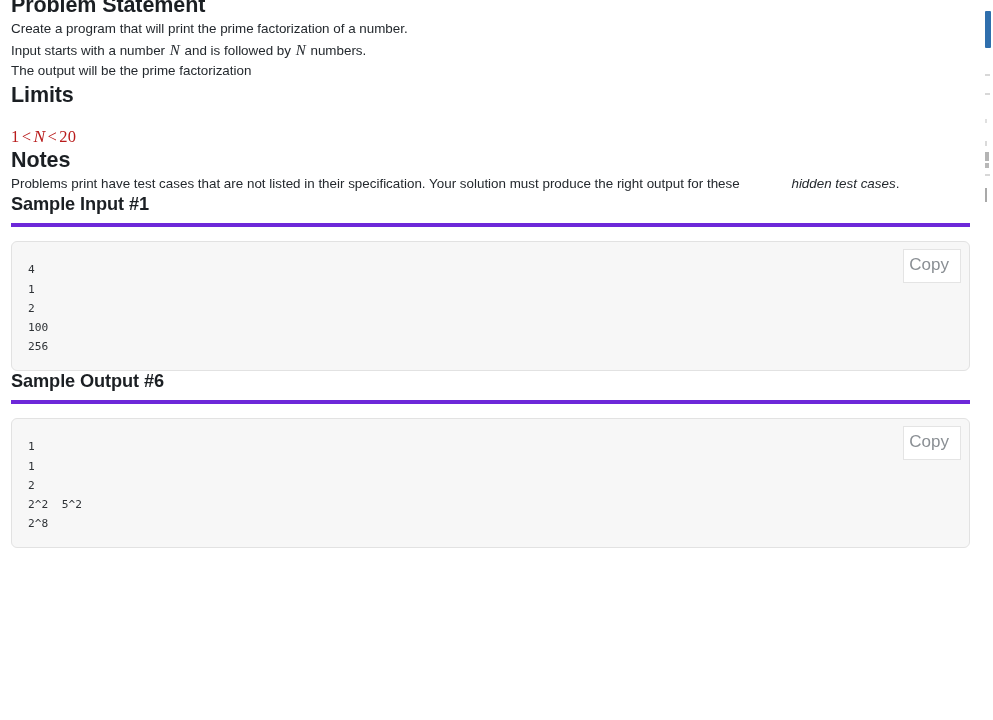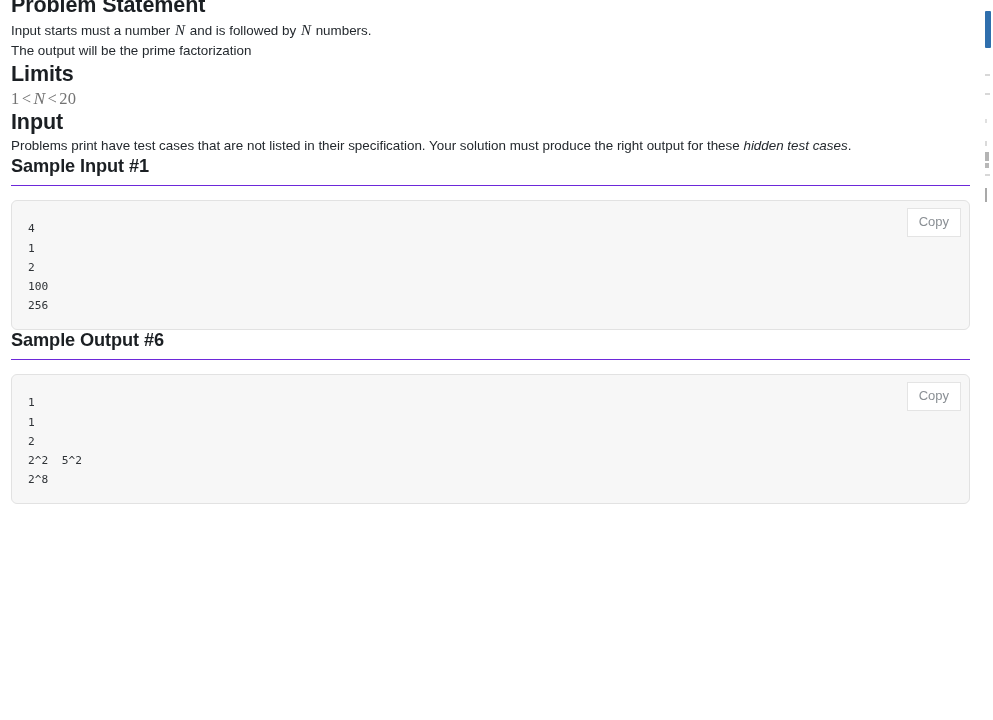--- a/index.html
+++ b/index.html
@@ -58,23 +58,24 @@
     padding: 0;
   }
 
   .p-problem { margin-top: 16px; }
   .p-input   { margin-top: 16px; }
   .p-output  { margin-top: 16px; }
   .p-limits2 { margin-top: 19px; }
   .p-notes   { margin-top: 16px; }
 
   .mathline {
+    margin-top: 18px;
     font-family: "Liberation Serif", serif;
     font-size: 16.5px;
-    color: #737373;
+    color: #b91c1c;
     line-height: 1.2;
     letter-spacing: 0.4px;
   }
   .mvar {
     font-family: "Liberation Serif", serif;
     font-style: italic;
     font-size: 17.5px;
   }
   .mop {
     font-family: "Liberation Serif", serif;
@@ -85,31 +86,32 @@
   }
 
   .inline-math {
     font-family: "Liberation Serif", serif;
     font-style: italic;
     font-size: 15px;
     padding: 0 1px;
   }
 
   em.notes-em {
+    margin-left: 48px;
   }
 
   h3.sample-heading {
     font-family: "Liberation Sans", sans-serif;
     font-size: 18.2px;
     font-weight: bold;
     letter-spacing: -0.1px;
     color: #1b1f23;
     margin: 0;
     padding: 0 0 8px 0;
-    border-bottom: 1px solid #6d28d9;
+    border-bottom: 4px solid #6d28d9;
     width: 959px;
     box-sizing: border-box;
   }
   .sh-input  { margin-top: 42px; }
   .sh-output { margin-top: 38px; }
 
   .code-wrap {
     position: relative;
     margin-top: 14px;
     width: 959px;
@@ -129,26 +131,26 @@
     line-height: 19.2px;
     color: #2f3337;
     white-space: pre;
     overflow: hidden;
   }
 
   .copy-btn {
     position: absolute;
     top: 7px;
     right: 8px;
-    padding: 5px 11px 6px 11px;
+    padding: 5px 11px 6px 5px;
     background: #ffffff;
     border: 1px solid #e4e4e4;
     border-radius: 0;
     font-family: "Liberation Sans", sans-serif;
-    font-size: 13px;
+    font-size: 17px;
     color: #8a8f94;
     line-height: 1.2;
     cursor: pointer;
   }
 
   
   .edge-panel {
     position: absolute;
     left: 983px;
     top: 0;
@@ -179,29 +181,30 @@
   .ef7 { top: 174px; width: 5px; height: 2px; background: #d8d8d8; }
   .ef8 { top: 188px; width: 2px; height: 14px; background: #a9a9a9; }
 </style>
 </head>
 <body>
 
 <div class="page">
   <div class="content">
 
     <h2 class="section-heading sec-problem">Problem Statement</h2>
-
-    <p class="body-text p-input"><span>Input starts must a number </span><span class="inline-math">N</span><span> and is followed by </span><span class="inline-math">N</span><span> numbers.</span></p>
+    <p class="body-text p-problem">Create a program that will print the prime factorization of a number.</p>
+
+    <p class="body-text p-input"><span>Input starts with a number </span><span class="inline-math">N</span><span> and is followed by </span><span class="inline-math">N</span><span> numbers.</span></p>
 
     <p class="body-text p-output">The output will be the prime factorization</p>
 
     <h2 class="section-heading sec-limits">Limits</h2>
     <div class="mathline"><span class="mnum">1</span><span class="mop">&lt;</span><span class="mvar">N</span><span class="mop">&lt;</span><span class="mnum">20</span></div>
 
-    <h2 class="section-heading sec-notes">Input</h2>
+    <h2 class="section-heading sec-notes">Notes</h2>
     <p class="body-text p-notes"><span>Problems print have test cases that are not listed in their specification. Your solution must produce the right output for these </span><em class="notes-em">hidden test cases</em><span>.</span></p>
 
     <h3 class="sample-heading sh-input">Sample Input #1</h3>
     <div class="code-wrap input-block">
       <pre class="code">4
 1
 2
 100
 256</pre>
       <button class="copy-btn">Copy</button>

